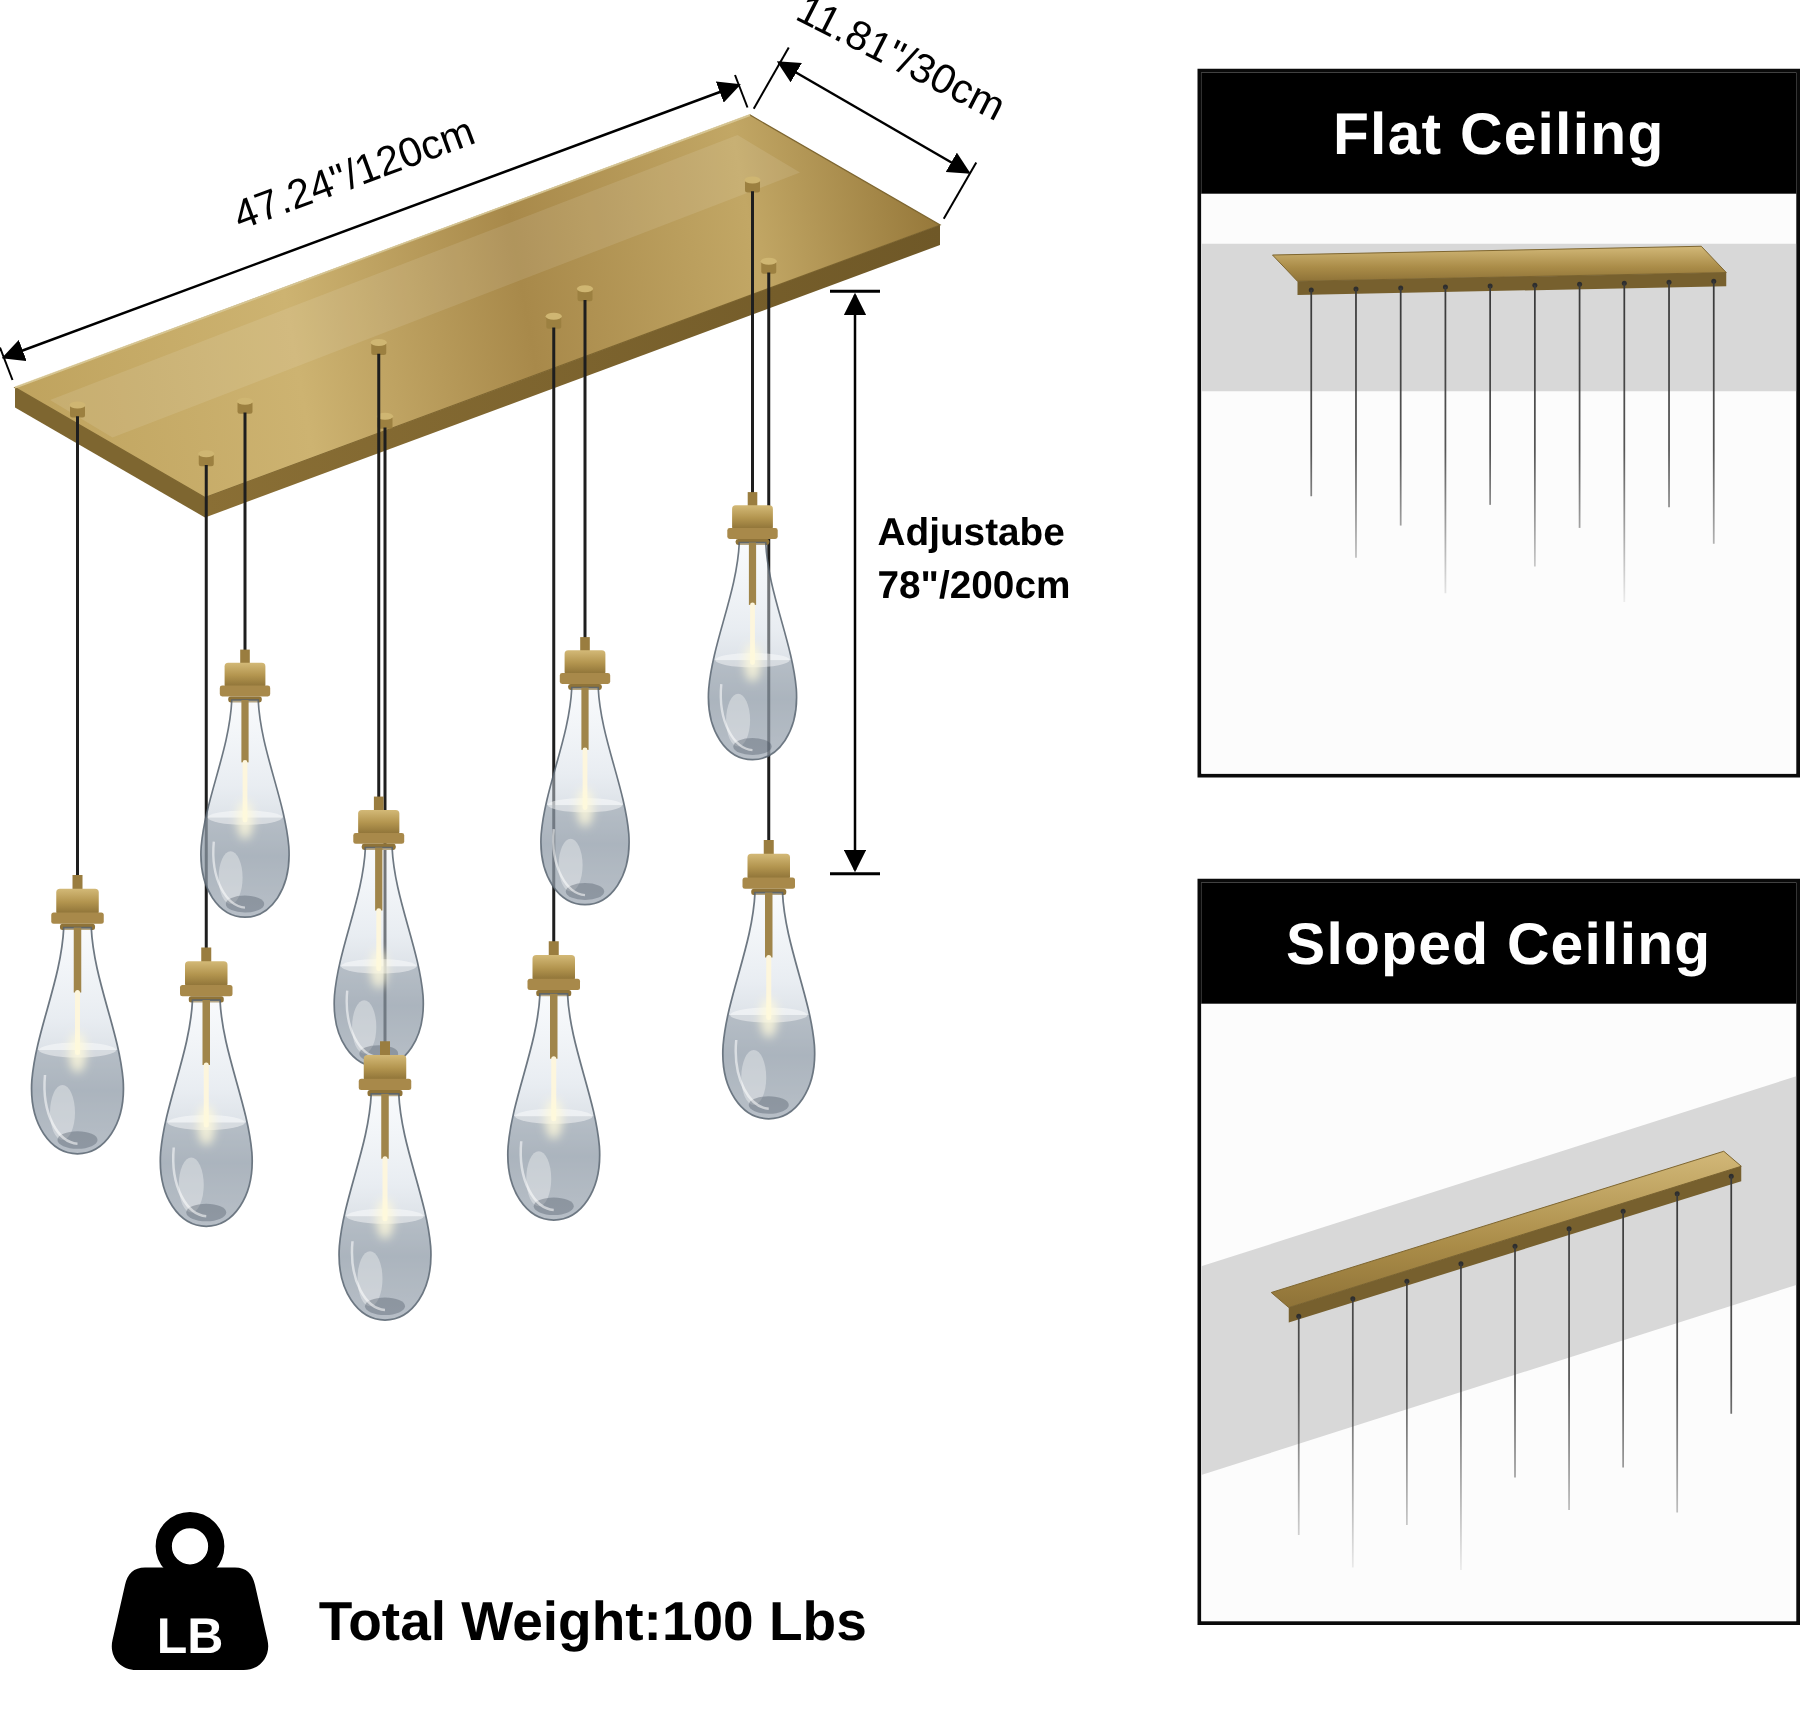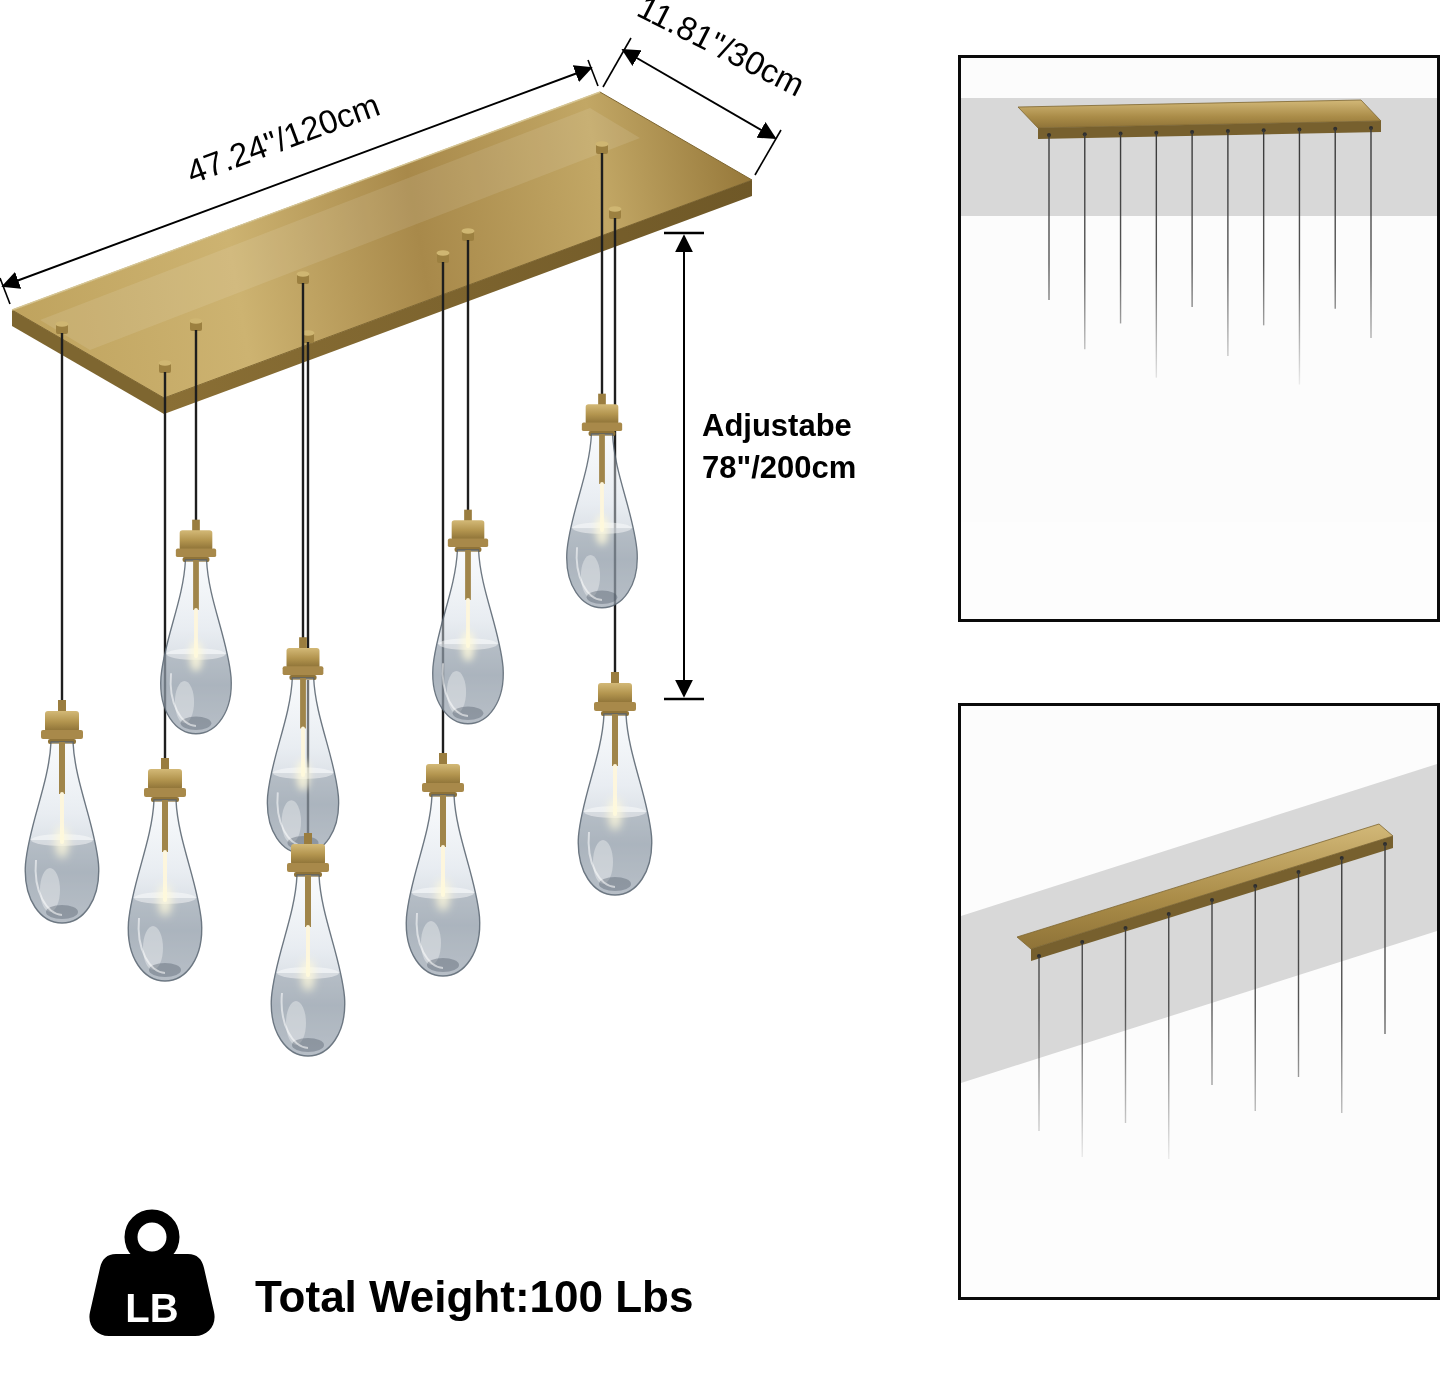--- a/index.html
+++ b/index.html
@@ -153,20 +153,21 @@
       <g>
         <circle cx="152" cy="1237" r="21" fill="none" stroke="#000" stroke-width="13"></circle>
         <path d="M116,1254 h72 c9,0 14,5 16,14 l10,44 c3,13 -6,24 -19,24 h-86 c-13,0 -22,-11 -19,-24 l10,-44 c2,-9 7,-14 16,-14 z" fill="#000"></path>
         <text class="lb-text" x="152" y="1322" text-anchor="middle">LB</text>
       </g>
       <text class="weight-text" x="255" y="1312">Total Weight:100 Lbs</text>
     </g>
   </svg>
 
   <div class="panel panel-flat">
+    <div class="panel-header">Flat Ceiling</div>
     <svg class="panel-body" viewBox="0 0 476 464" preserveAspectRatio="none">
       <defs>
         <linearGradient id="pbrassT1" x1="0" y1="0" x2="0" y2="1">
           <stop offset="0" stop-color="#d2b878"></stop>
             <stop offset="0.6" stop-color="#aa8c48"></stop>
           <stop offset="1" stop-color="#8f7338"></stop>
         </linearGradient>
         <linearGradient id="fadeFlat" gradientUnits="userSpaceOnUse" x1="0" y1="70" x2="0" y2="340">
           <stop offset="0" stop-color="#383838" stop-opacity="1"></stop>
           <stop offset="0.5" stop-color="#383838" stop-opacity="0.85"></stop>
@@ -198,20 +199,21 @@
           <line x1="338.44444444444446" y1="71.55555555555556" x2="338.44444444444446" y2="326.55555555555554" stroke="url(#fadeFlat)" stroke-width="1.4"></line>
           <circle cx="374.22222222222223" cy="70.77777777777777" r="2" fill="#2e2e2e"></circle>
           <line x1="374.22222222222223" y1="70.77777777777777" x2="374.22222222222223" y2="250.77777777777777" stroke="url(#fadeFlat)" stroke-width="1.4"></line>
           <circle cx="410" cy="70" r="2" fill="#2e2e2e"></circle>
           <line x1="410" y1="70" x2="410" y2="280" stroke="url(#fadeFlat)" stroke-width="1.4"></line>
         </g>
     </svg>
   </div>
 
   <div class="panel panel-sloped">
+    <div class="panel-header">Sloped Ceiling</div>
     <svg class="panel-body" viewBox="0 0 476 494" preserveAspectRatio="none">
       <defs>
         <linearGradient id="pbrassT2" x1="0" y1="0" x2="0" y2="1">
           <stop offset="0" stop-color="#d2b878"></stop>
             <stop offset="0.6" stop-color="#aa8c48"></stop>
           <stop offset="1" stop-color="#8f7338"></stop>
         </linearGradient>
         <linearGradient id="fadeSloped" gradientUnits="userSpaceOnUse" x1="0" y1="130" x2="0" y2="470">
           <stop offset="0" stop-color="#383838" stop-opacity="1"></stop>
           <stop offset="0.5" stop-color="#383838" stop-opacity="0.85"></stop>

